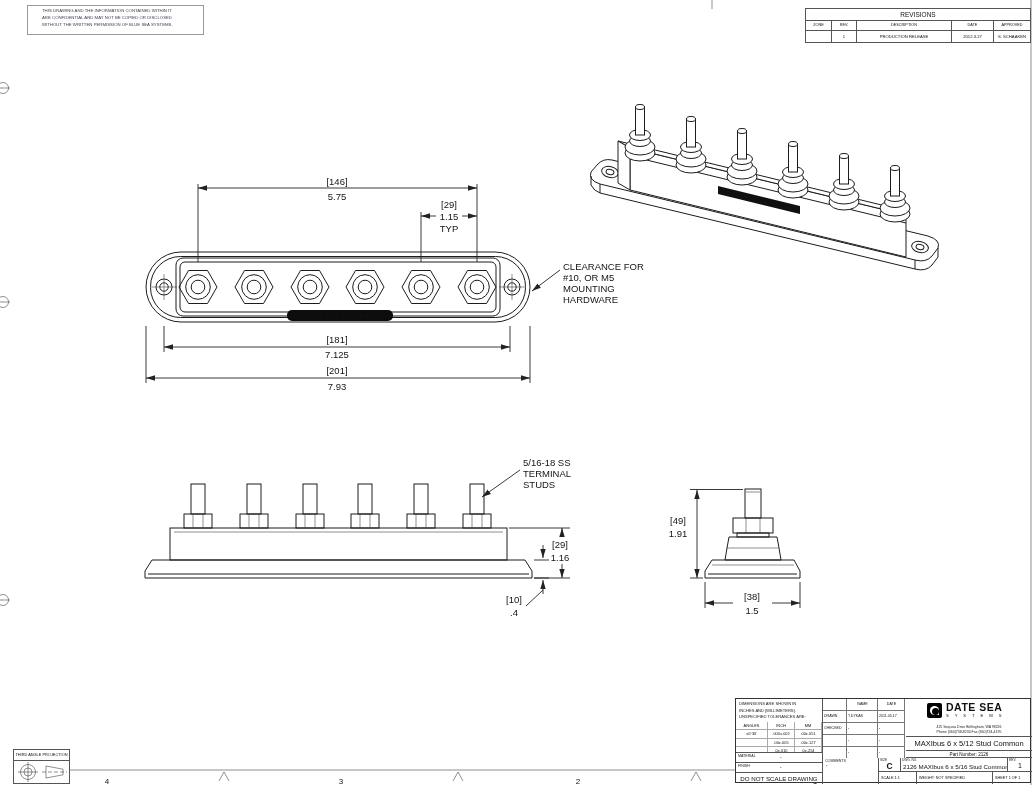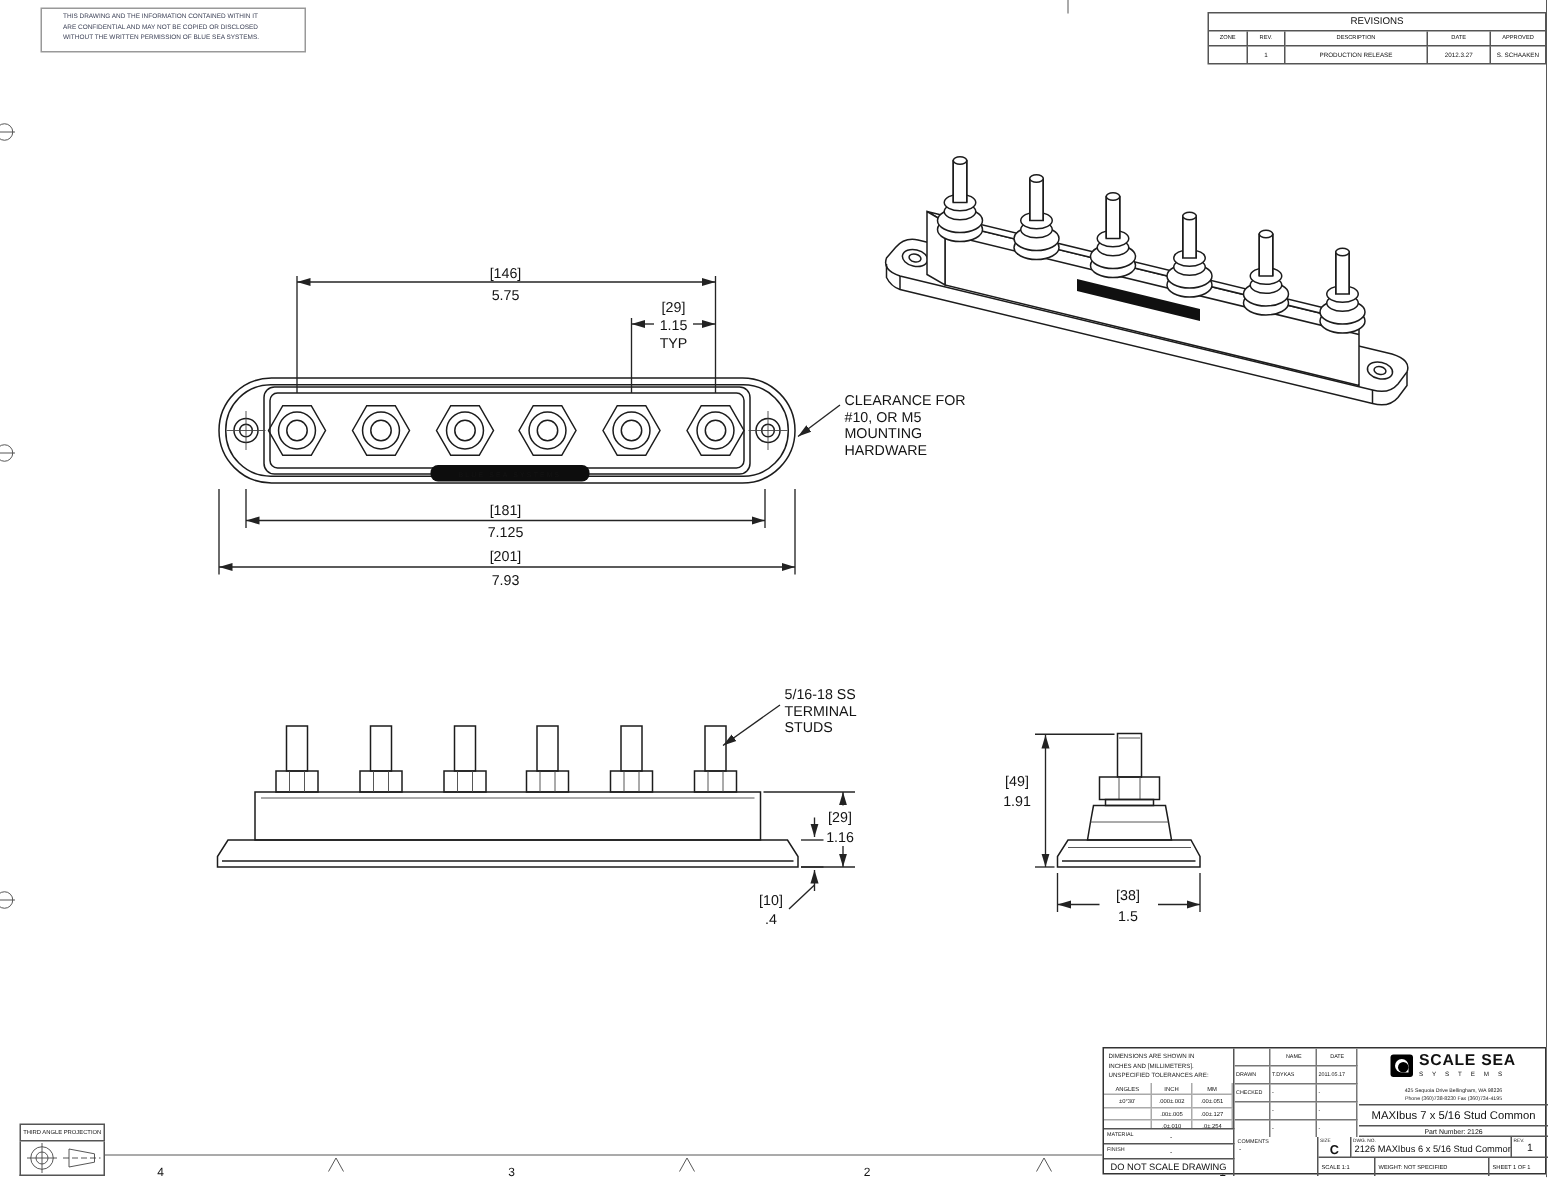--- a/index.html
+++ b/index.html
@@ -434,29 +434,29 @@
       <div class="lbl" style="padding:1px 0 0 2px;">COMMENTS</div>
       <div style="padding-left:3px;font-size:4.5px;">-</div>
     </div>
 
     <div class="cell" style="left:170px;top:0;width:126px;height:38px;border-right:none;">
       <div style="position:absolute;left:21px;top:4px;width:15px;height:15px;background:#000;border-radius:2px;">
         <div style="position:absolute;left:3px;top:3px;width:9px;height:9px;background:#fff;border-radius:50% 50% 0 50%;"></div>
         <div style="position:absolute;left:5px;top:5px;width:7px;height:7px;background:#000;border-radius:50%;"></div>
       </div>
       <div style="position:absolute;left:40px;top:3px;">
-        <div class="brand-name">SCALE SEA</div>
+        <div class="brand-name">DATE SEA</div>
         <div class="brand-sub">S Y S T E M S</div>
       </div>
       <div class="brand-addr" style="position:absolute;left:0;top:26px;width:100%;text-align:center;">
         <div>425 Sequoia Drive   Bellingham, WA 98226</div>
         <div>Phone (360)738-8230   Fax (360)734-4195</div>
       </div>
     </div>
-    <div class="cell" style="left:170px;top:38px;width:126px;height:14px;border-right:none;text-align:center;line-height:14px;font-size:7.5px;">MAXIbus 7 x 5/16 Stud Common</div>
+    <div class="cell" style="left:170px;top:38px;width:126px;height:14px;border-right:none;text-align:center;line-height:14px;font-size:7.5px;">MAXIbus 6 x 5/12 Stud Common</div>
     <div class="cell" style="left:170px;top:52px;width:126px;height:7px;border-right:none;text-align:center;line-height:7px;font-size:4.6px;">Part Number: 2126</div>
 
     <div class="cell" style="left:143px;top:59px;width:22px;height:14px;">
       <span class="lbl" style="position:absolute;left:1px;top:0;font-size:3.2px;">SIZE</span>
       <span style="position:absolute;left:0;top:3px;width:100%;text-align:center;font-size:8.5px;font-weight:bold;">C</span>
     </div>
     <div class="cell" style="left:165px;top:59px;width:107px;height:14px;">
       <span class="lbl" style="position:absolute;left:1px;top:0;font-size:3.2px;">DWG. NO.</span>
       <span style="position:absolute;left:2px;top:5px;font-size:6.2px;white-space:nowrap;">2126 MAXIbus 6 x 5/16 Stud Common</span>
     </div>

